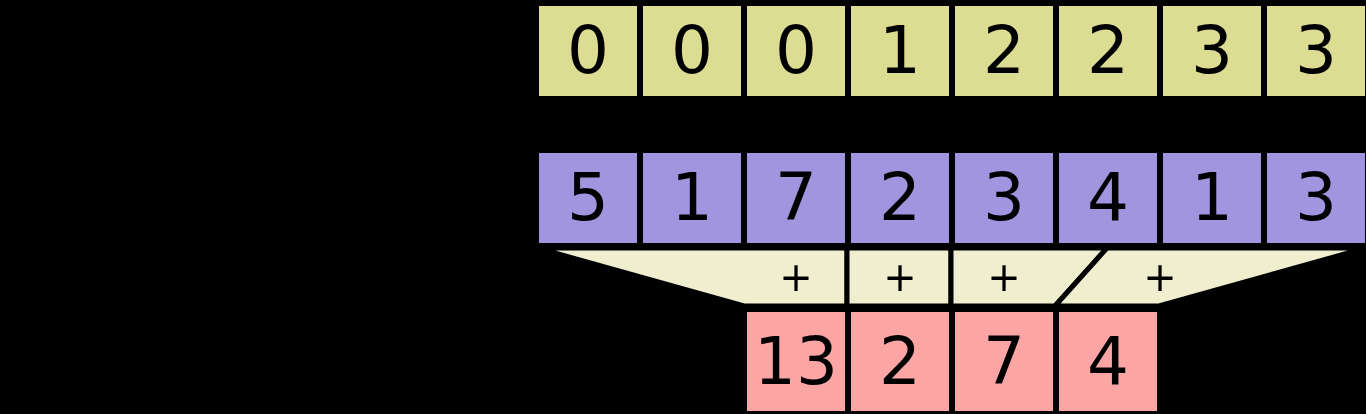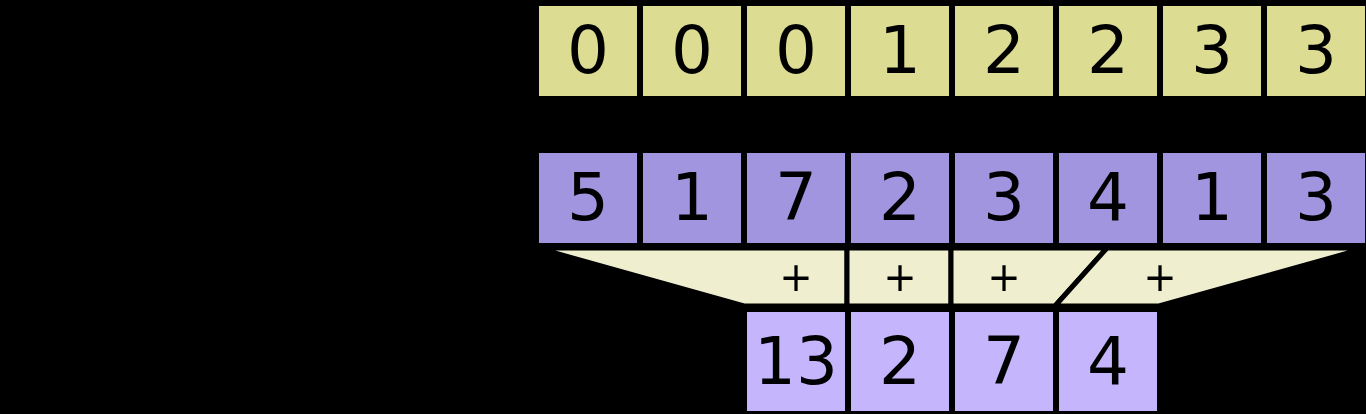--- a/index.html
+++ b/index.html
@@ -29,21 +29,21 @@
     align-items: center;
     justify-content: center;
     font-size: 66px;
     line-height: 1;
     color: #000000;
     font-family: "DejaVu Sans", sans-serif;
   }
 
   .row-index .cell { background: #dcdc92; }
   .row-values .cell { background: #a295e0; }
-  .row-result .cell { background: #c4b5fd; }
+  .row-result .cell { background: #fca5a5; }
 
   
   #funnel-layer {
     position: absolute;
     left: 0;
     top: 0;
     width: 1366px;
     height: 414px;
     pointer-events: none;
   }

